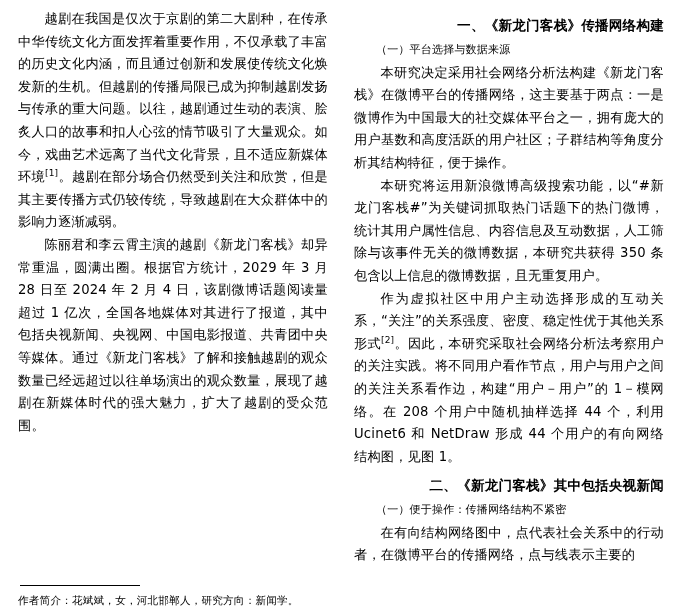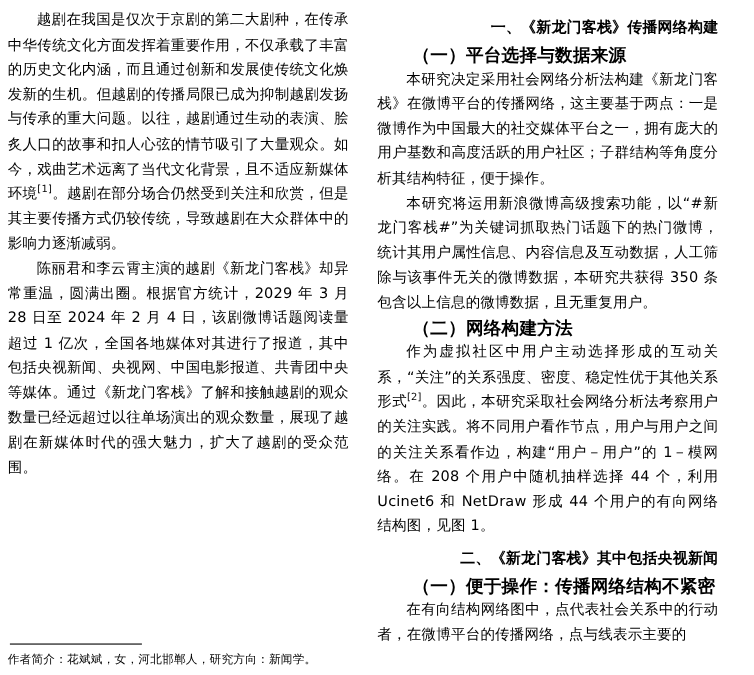--- a/index.html
+++ b/index.html
@@ -12,21 +12,21 @@
     height: 614px;
     font-family: "DejaVu Sans", "Liberation Serif", serif;
     color: #000000;
     overflow: hidden;
   }
   .page {
     position: relative;
     width: 654px;
     height: 614px;
     box-sizing: border-box;
-    padding: 8px 16px 6px 7px;
+    padding: 8px 16px 6px 18px;
     display: flex;
     gap: 26px;
   }
   .col {
     width: 310px;
     flex: 0 0 310px;
     position: relative;
   }
   .col-left {
     display: flex;
@@ -50,23 +50,23 @@
     margin: 6px 0 2px 0;
     font-size: 13.6px;
     line-height: 23px;
     font-weight: bold;
     text-align: right;
     text-indent: 0;
     letter-spacing: 0.2px;
   }
   h3.sub-title {
     margin: 0;
-    font-size: 16px;
+    font-size: 11px;
     line-height: 22.6px;
-    font-weight: bold;
+    font-weight: normal;
     text-indent: 2em;
     letter-spacing: 0.2px;
   }
   .footnote-wrap {
     margin-top: auto;
     padding-top: 6px;
   }
   .footnote-rule {
     width: 120px;
     height: 0;
@@ -94,20 +94,19 @@
       <div class="footnote-rule"></div>
       <p class="footnote-text">作者简介：花斌斌，女，河北邯郸人，研究方向：新闻学。</p>
     </div>
   </div>
 
   <div class="col col-right">
     <h2 class="section-title">一、《新龙门客栈》传播网络构建</h2>
     <h3 class="sub-title">（一）平台选择与数据来源</h3>
     <p class="body-text">本研究决定采用社会网络分析法构建《新龙门客栈》在微博平台的传播网络，这主要基于两点：一是微博作为中国最大的社交媒体平台之一，拥有庞大的用户基数和高度活跃的用户社区；子群结构等角度分析其结构特征，便于操作。</p>
     <p class="body-text">本研究将运用新浪微博高级搜索功能，以“#新龙门客栈#”为关键词抓取热门话题下的热门微博，统计其用户属性信息、内容信息及互动数据，人工筛除与该事件无关的微博数据，本研究共获得 350 条包含以上信息的微博数据，且无重复用户。</p>
-    <h3 class="sub-title">（二）网络构建方法</h3>
     <p class="body-text">作为虚拟社区中用户主动选择形成的互动关系，“关注”的关系强度、密度、稳定性优于其他关系形式<span class="sup">[2]</span>。因此，本研究采取社会网络分析法考察用户的关注实践。将不同用户看作节点，用户与用户之间的关注关系看作边，构建“用户－用户”的 1－模网络。在 208 个用户中随机抽样选择 44 个，利用 Ucinet6 和 NetDraw 形成 44 个用户的有向网络结构图，见图 1。</p>
     <h2 class="section-title">二、《新龙门客栈》其中包括央视新闻</h2>
     <h3 class="sub-title">（一）便于操作：传播网络结构不紧密</h3>
     <p class="body-text">在有向结构网络图中，点代表社会关系中的行动者，在微博平台的传播网络，点与线表示主要的</p>
   </div>
 
 </div>
 
 </body></html>

